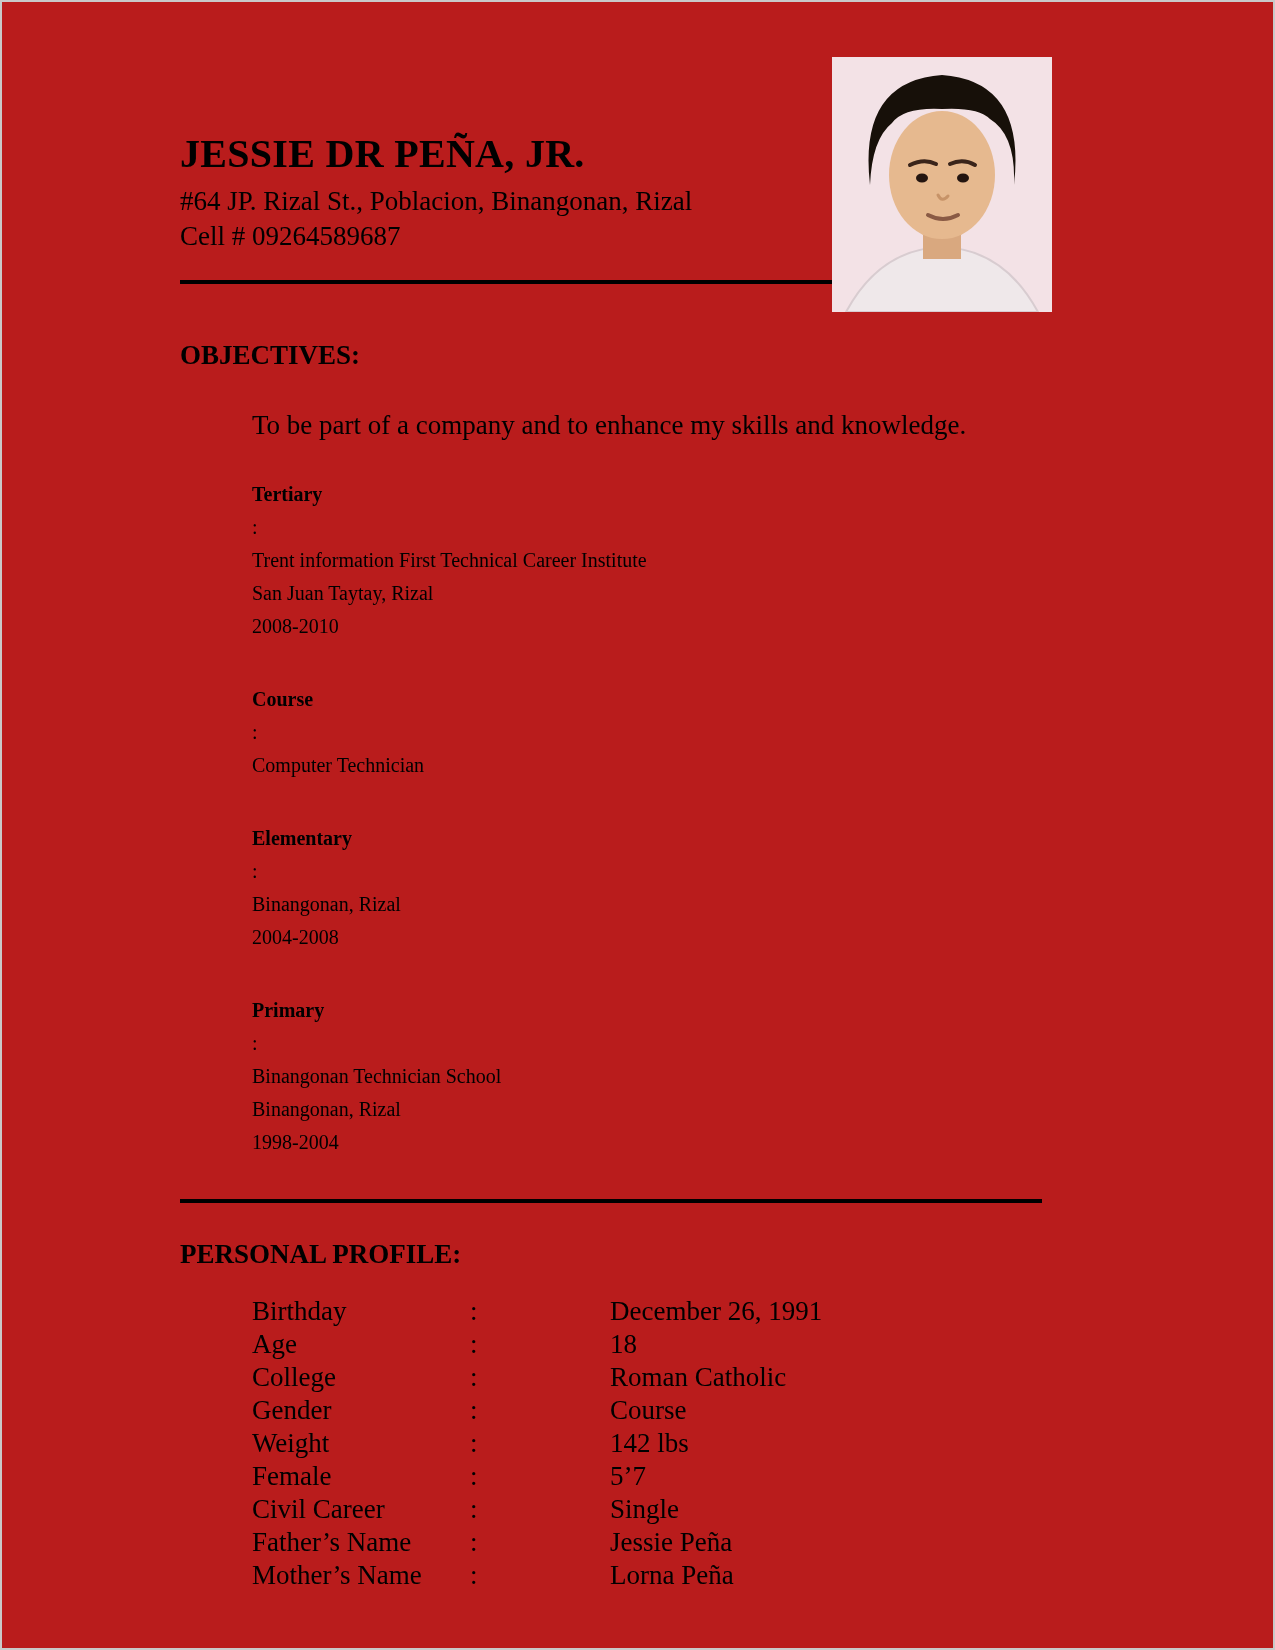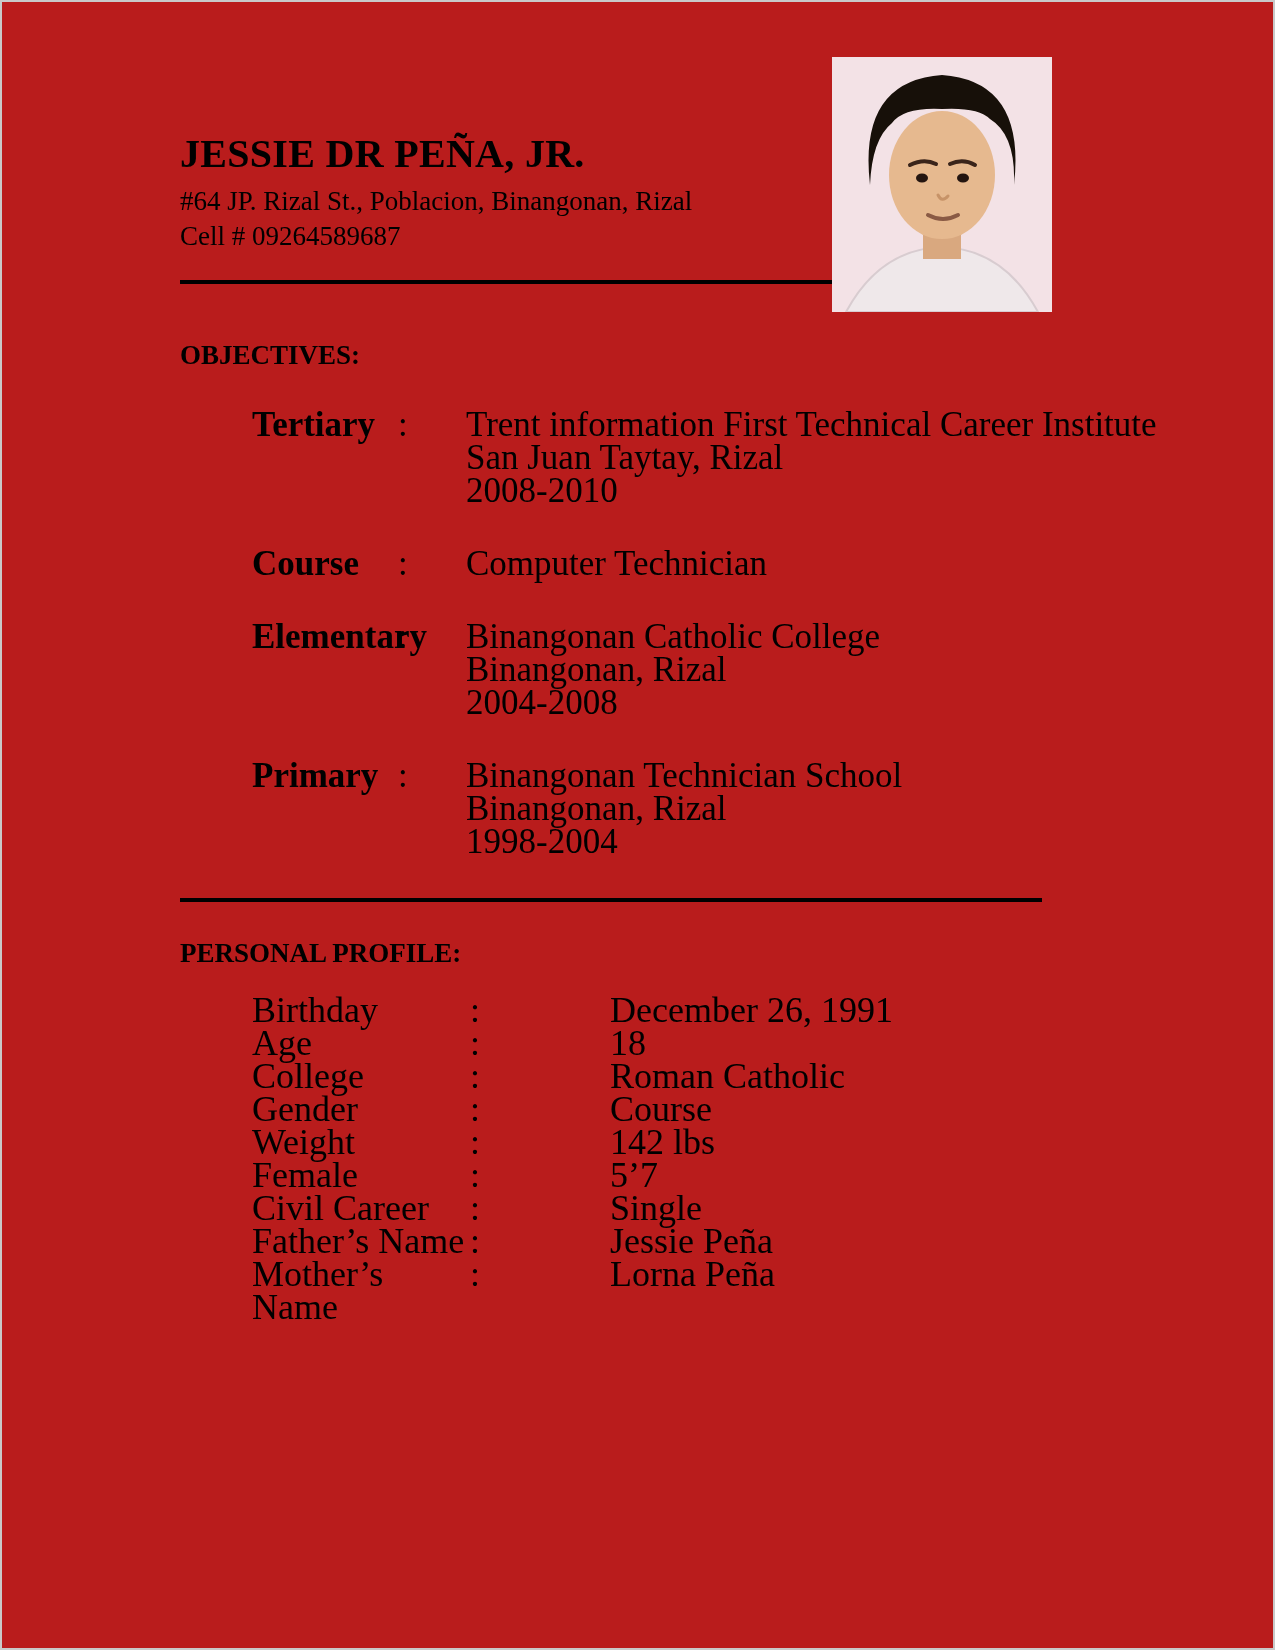--- a/index.html
+++ b/index.html
@@ -58,32 +58,33 @@
     line-height:34px;
     margin-top:36px;
     margin-left:72px;
   }
   .edu-heading { margin-top:50px; }
 
   .edu-entry {
     display:flex;
     margin-left:72px;
     margin-top:40px;
-    font-size:35px;
+    font-size:20px;
     line-height:33px;
+    flex-direction:column;
   }
   .edu-entry.first { margin-top:36px; }
   .edu-label { width:146px; flex-shrink:0; font-weight:bold; }
   .edu-colon { width:68px; flex-shrink:0; }
 
   .personal-heading { margin-top:34px; }
   .personal-rows {
     margin-top:24px;
     margin-left:72px;
-    font-size:36px;
+    font-size:27px;
     line-height:33px;
   }
   .p-row { display:flex; }
   .p-label { width:218px; flex-shrink:0; }
   .p-colon { width:140px; flex-shrink:0; }
 </style>
 </head>
 <body>
 
 <div class="page">
@@ -109,20 +110,21 @@
       <h1 class="name">JESSIE DR PEÑA, JR.</h1>
       <div class="contact-block">
         <div class="contact-line">#64 JP. Rizal St., Poblacion, Binangonan, Rizal</div>
         <div class="contact-line">Cell # 09264589687</div>
       </div>
     </div>
 
     <div class="rule"></div>
 
     <h2 class="section-heading objectives-heading">OBJECTIVES:</h2>
+    <p class="objective-text">To be part of a company and to enhance my skills and knowledge.</p>
 
 
     <div class="edu-entry first">
       <div class="edu-label">Tertiary</div>
       <div class="edu-colon">:</div>
       <div>
         <div>Trent information First Technical Career Institute</div>
         <div>San Juan Taytay, Rizal</div>
         <div>2008-2010</div>
       </div>
@@ -133,21 +135,20 @@
       <div class="edu-colon">:</div>
       <div>
         <div>Computer Technician</div>
       </div>
     </div>
 
     <div class="edu-entry">
       <div class="edu-label">Elementary</div>
       <div class="edu-colon">:</div>
       <div>
-        <div>Binangonan Catholic College</div>
         <div>Binangonan, Rizal</div>
         <div>2004-2008</div>
       </div>
     </div>
 
     <div class="edu-entry">
       <div class="edu-label">Primary</div>
       <div class="edu-colon">:</div>
       <div>
         <div>Binangonan Technician School</div>

